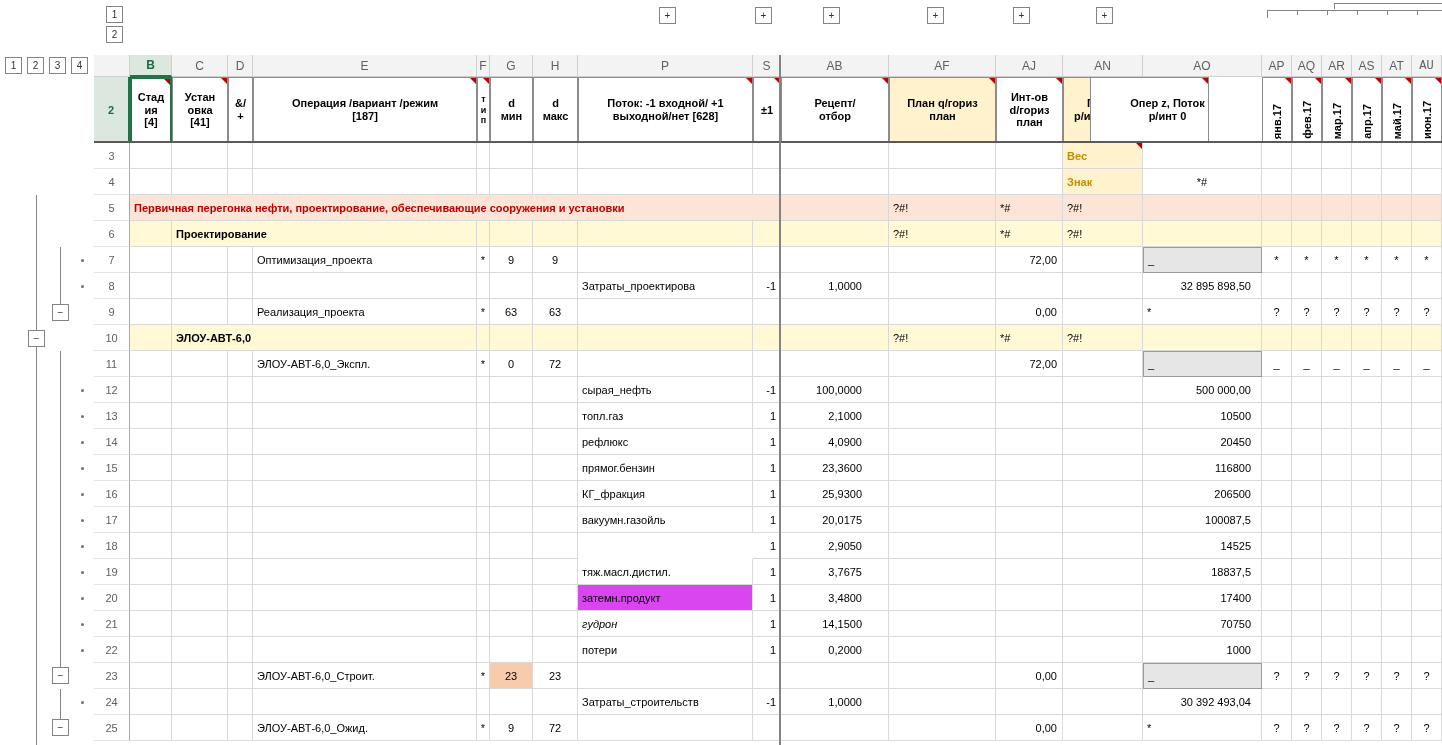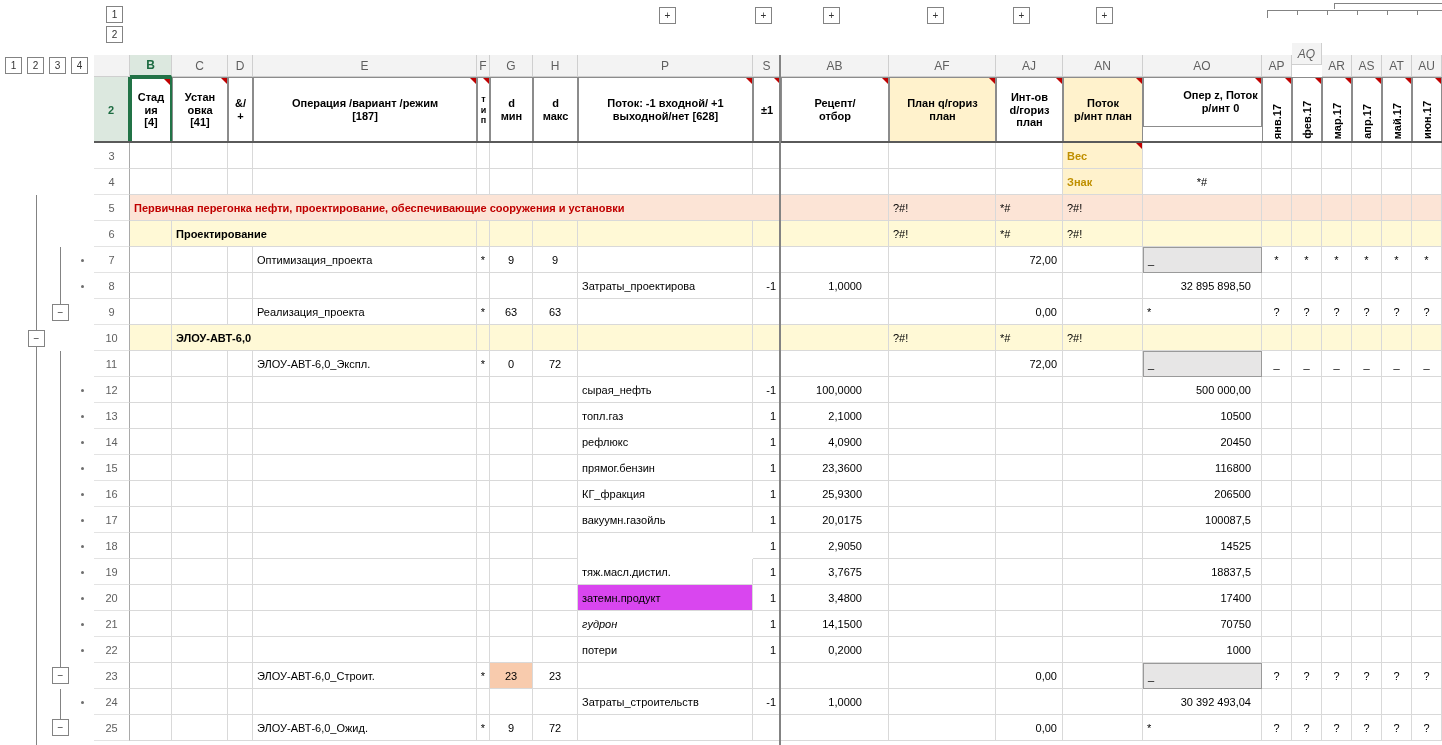--- a/index.html
+++ b/index.html
@@ -64,25 +64,25 @@
     <div class="colletter abs" style="left: 490px; top: 55px; width: 43px; height: 22px;">G</div>
     <div class="colletter abs" style="left: 533px; top: 55px; width: 45px; height: 22px;">H</div>
     <div class="colletter abs" style="left: 578px; top: 55px; width: 175px; height: 22px;">P</div>
     <div class="colletter abs" style="left: 753px; top: 55px; width: 28px; height: 22px;">S</div>
     <div class="colletter abs" style="left: 781px; top: 55px; width: 108px; height: 22px;">AB</div>
     <div class="colletter abs" style="left: 889px; top: 55px; width: 107px; height: 22px;">AF</div>
     <div class="colletter abs" style="left: 996px; top: 55px; width: 67px; height: 22px;">AJ</div>
     <div class="colletter abs" style="left: 1063px; top: 55px; width: 80px; height: 22px;">AN</div>
     <div class="colletter abs" style="left: 1143px; top: 55px; width: 119px; height: 22px;">AO</div>
     <div class="colletter abs" style="left: 1262px; top: 55px; width: 30px; height: 22px;">AP</div>
-    <div class="colletter abs" style="left: 1292px; top: 43px; width: 30px; height: 22px; font-style: italic;">AQ</div>
+    <div class="colletter abs" style="left: 1292px; top: 55px; width: 30px; height: 22px;">AQ</div>
     <div class="colletter abs" style="left: 1322px; top: 55px; width: 30px; height: 22px;">AR</div>
     <div class="colletter abs" style="left: 1352px; top: 55px; width: 30px; height: 22px;">AS</div>
     <div class="colletter abs" style="left: 1382px; top: 55px; width: 30px; height: 22px;">AT</div>
-    <div class="colletter abs" style="left: 1412px; top: 55px; width: 30px; height: 22px;">AU</div>
+    <div class="colletter abs" style="left: 1412px; top: 55px; width: 30px; height: 22px; font-family: Liberation Mono, monospace;">AU</div>
     <div class="rownum rowsel abs" style="left: 94px; top: 77px; width: 36px; height: 66px;">2</div>
     <div class="hdr abs mk" style="left: 130px; top: 77px; width: 42px; height: 66px; border: 2px solid rgb(33, 115, 70);"><span>Стад
 ия
 [4]</span></div>
     <div class="hdr abs mk" style="left: 172px; top: 77px; width: 56px; height: 66px;"><span>Устан
 овка
 [41]</span></div>
     <div class="hdr abs" style="left: 228px; top: 77px; width: 25px; height: 66px;"><span>&amp;/
 +</span></div>
     <div class="hdr abs mk" style="left: 253px; top: 77px; width: 224px; height: 66px;"><span>Операция /вариант /режим
@@ -99,21 +99,21 @@
     <div class="hdr abs mk" style="left: 753px; top: 77px; width: 28px; height: 66px;"><span>±1</span></div>
     <div class="hdr abs mk" style="left: 781px; top: 77px; width: 108px; height: 66px;"><span>Рецепт/
 отбор</span></div>
     <div class="hdr abs mk" style="left: 889px; top: 77px; width: 107px; height: 66px; background: rgb(255, 242, 204);"><span>План q/гориз
 план</span></div>
     <div class="hdr abs mk" style="left: 996px; top: 77px; width: 67px; height: 66px;"><span>Инт-ов
 d/гориз
 план</span></div>
     <div class="hdr abs mk" style="left: 1063px; top: 77px; width: 80px; height: 66px; background: rgb(255, 242, 204);"><span>Поток
 р/инт план</span></div>
-    <div class="hdr abs mk" style="left: 1143px; top: 77px; width: 119px; height: 50px; padding-left: 36px;"><span>Опер z, Поток
+    <div class="hdr abs mk" style="left: 1090px; top: 77px; width: 119px; height: 66px; padding-left: 36px;"><span>Опер z, Поток
 р/инт 0</span></div>
     <div class="hdr abs rot mk" style="left: 1262px; top: 77px; width: 30px; height: 66px;"><span>янв.17</span></div>
     <div class="hdr abs rot mk" style="left: 1292px; top: 77px; width: 30px; height: 66px;"><span>фев.17</span></div>
     <div class="hdr abs rot mk" style="left: 1322px; top: 77px; width: 30px; height: 66px;"><span>мар.17</span></div>
     <div class="hdr abs rot mk" style="left: 1352px; top: 77px; width: 30px; height: 66px;"><span>апр.17</span></div>
     <div class="hdr abs rot mk" style="left: 1382px; top: 77px; width: 30px; height: 66px;"><span>май.17</span></div>
     <div class="hdr abs rot mk" style="left: 1412px; top: 77px; width: 30px; height: 66px;"><span>июн.17</span></div>
     <div class="rownum abs" style="left: 94px; top: 143px; width: 36px; height: 26px;">3</div>
     <div class="cell abs" style="left: 130px; top: 143px; width: 42px; height: 26px; background: rgb(255, 255, 255);"></div>
     <div class="cell abs" style="left: 172px; top: 143px; width: 56px; height: 26px; background: rgb(255, 255, 255);"></div>

